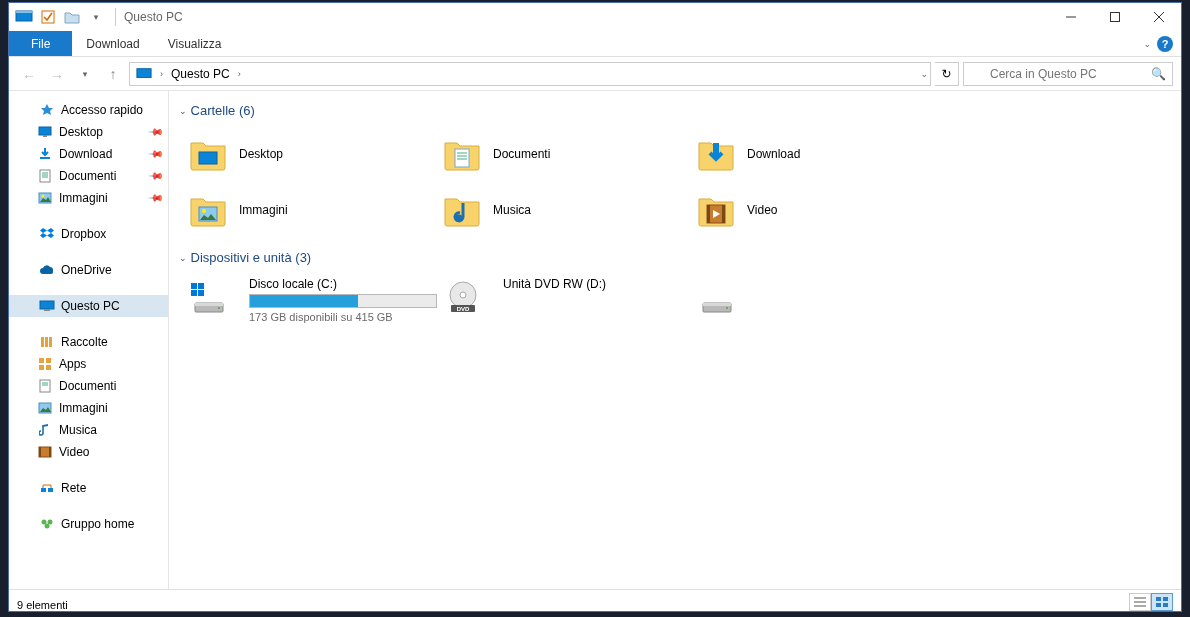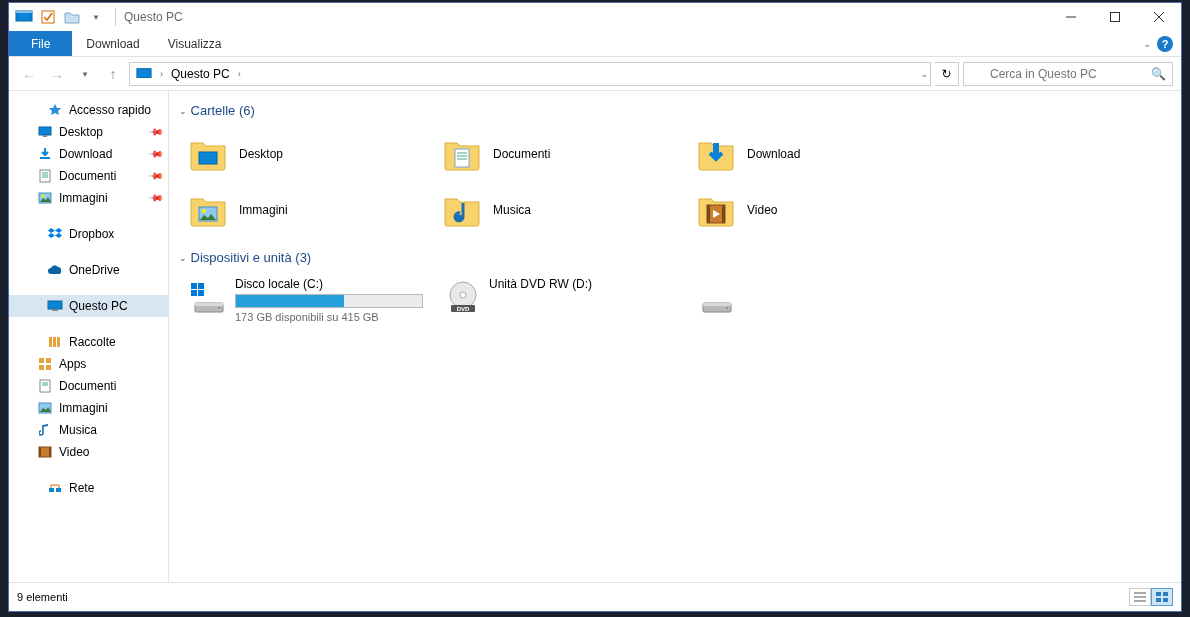--- a/index.html
+++ b/index.html
@@ -31,39 +31,39 @@
 .addr .csep { font-size: 9px; color: #555; padding: 0 2px; }
 .addr .aspacer { flex: 1; }
 .refresh { width: 24px; height: 24px; border: 1px solid #ccc; border-left: none; display: flex; align-items: center; justify-content: center; font-size: 12px; }
 .search { width: 210px; height: 24px; border: 1px solid #ccc; display: flex; align-items: center; padding: 0 6px; font-size: 12px; color: #888; }
 .search input { border: none; outline: none; flex: 1; font-size: 12px; margin-left: 20px; }
 
 .body { flex: 1; display: flex; overflow: hidden; }
 .sidebar { width: 160px; border-right: 1px solid #e5e5e5; padding-top: 8px; font-size: 12px; overflow: auto; }
 .tree-group { margin-bottom: 14px; }
 .tree-item { height: 22px; display: flex; align-items: center; padding-left: 28px; gap: 6px; position: relative; cursor: default; }
-.tree-item.root { padding-left: 38px; }
+.tree-item.root { padding-left: 30px; }
 .tree-item.selected { background: #d8e6f2; }
 .tree-item .pin { position: absolute; right: 6px; color: #888; font-size: 10px; transform: rotate(45deg); }
 .sb-icon { width: 16px; height: 16px; display: flex; align-items: center; justify-content: center; }
 
 .content { flex: 1; overflow: auto; padding: 8px 0 8px 0; }
 .section-head { display: flex; align-items: center; gap: 4px; padding: 4px 10px; color: #204a87; font-size: 13px; }
 .section-head .chev { font-size: 9px; color: #555; }
 .grid { display: flex; flex-wrap: wrap; padding: 4px 0 8px 12px; }
 .folder-item { width: 254px; height: 56px; display: flex; align-items: center; gap: 10px; padding: 4px 4px 4px 8px; font-size: 12px; }
 .folder-icon { width: 40px; height: 40px; display: flex; align-items: center; justify-content: center; }
-.drive-item { width: 254px; display: flex; gap: 6px; padding: 4px 4px 4px 8px; font-size: 12px; }
+.drive-item { width: 254px; display: flex; gap: 20px; padding: 4px 4px 4px 8px; font-size: 12px; }
 .drive-icon { width: 40px; height: 40px; display: flex; align-items: flex-end; justify-content: center; }
 .drive-info { flex: 1; display: flex; flex-direction: column; gap: 3px; }
 .drive-bar { width: 188px; height: 14px; border: 1px solid #b8b8b8; background: #ebebeb; }
 .drive-bar .fill { height: 100%; background: #26a0da; }
 .drive-sub { color: #6a6a6a; font-size: 11px; }
 
-.statusbar { height: 22px; border-top: 1px solid #e0e0e0; display: flex; align-items: center; font-size: 11px; padding: 14px 8px; }
+.statusbar { height: 22px; border-top: 1px solid #e0e0e0; display: flex; align-items: flex-end; font-size: 11px; padding: 0 8px; }
 .statusbar .sspacer { flex: 1; }
 .view-toggle { display: flex; gap: 0; }
 .vbtn { width: 22px; height: 18px; border: 1px solid #ccc; display: flex; align-items: center; justify-content: center; font-size: 10px; }
 .vbtn.active { background: #cde6f7; border-color: #5b9bd5; }
 
 svg { display: block; }
 </style>
 </head>
 <body>
 
@@ -311,20 +311,32 @@
               <svg width="14" height="12">
                 <rect x="1" y="6" width="5" height="4" fill="#0a84d6"></rect>
                 <rect x="8" y="6" width="5" height="4" fill="#0a84d6"></rect>
                 <path d="M3 6 v-3 h8 v3" stroke="#d66b00" fill="none"></path>
               </svg>
             </span>
           <span>Rete</span>
         </div>
       </div>
 
+      <div class="tree-group">
+        <div class="tree-item root">
+          <span class="sb-icon">
+              <svg width="14" height="12">
+                <circle cx="4" cy="4" r="2.5" fill="#5ab552"></circle>
+                <circle cx="10" cy="4" r="2.5" fill="#5ab552"></circle>
+                <circle cx="7" cy="8" r="2.5" fill="#5ab552"></circle>
+              </svg>
+            </span>
+          <span>Gruppo home</span>
+        </div>
+      </div>
     </div>
 
     <div class="content">
       <div class="section-head">
         <span class="chev">⌄</span>
         <span>Cartelle (6)</span>
       </div>
       <div class="grid" id="folders-grid">
           <div class="folder-item">
             <div class="folder-icon">

